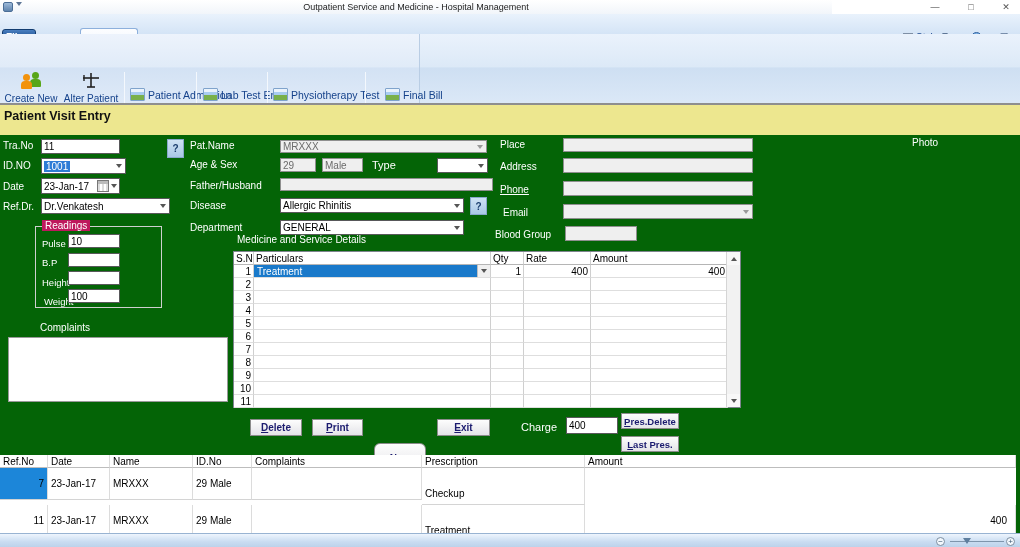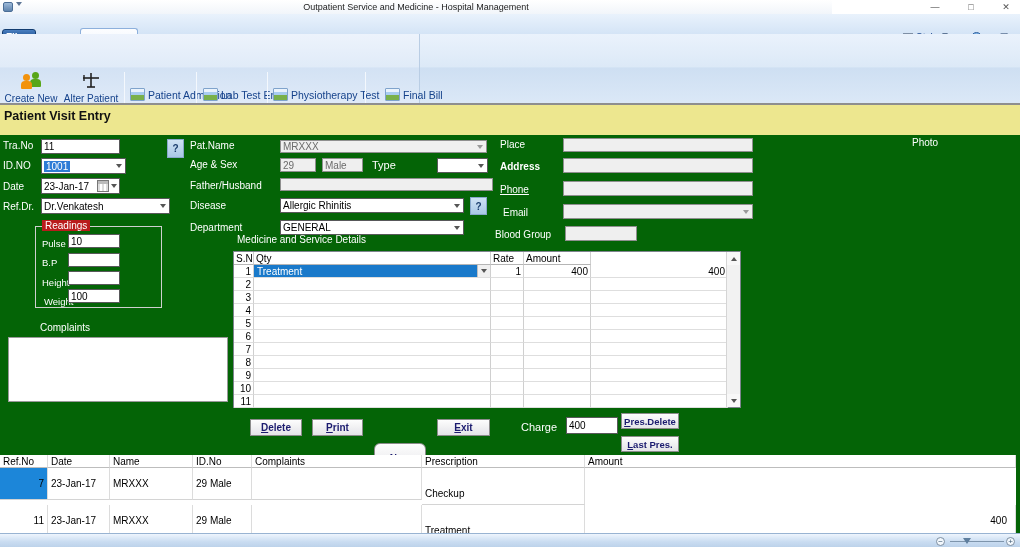--- a/index.html
+++ b/index.html
@@ -55,21 +55,21 @@
   .tri{width:0;height:0;border-left:3.5px solid transparent;border-right:3.5px solid transparent;border-top:4px solid #555;}
   .tri-dis{border-top-color:#9a9a9a;}
   .selval{background:#2e7cd6;color:#fff;padding:0 2px;}
   .helpbtn{width:17px;background:linear-gradient(#cfe2f4,#a9c8e6);border:1px solid #89a8cc;color:#1c3e6e;
            font-size:10px;font-weight:bold;display:flex;align-items:center;justify-content:center;}
   .calicon{width:10px;height:10px;border:1px solid #777;background:
            linear-gradient(#bbb 0 3px,transparent 3px),
            repeating-linear-gradient(90deg,#ddd 0 2px,#fff 2px 4px);}
   
   .rgroup{left:35px;top:226px;width:127px;height:82px;border:1px solid #cfcfcf;}
-  .rlegend{background:#b91c1c;padding:0 3px;color:#fff;font-size:10px;}
+  .rlegend{background:#be185d;padding:0 3px;color:#fff;font-size:10px;}
   
   .mtable{left:233px;top:251px;width:508px;height:157px;background:#fff;border:1px solid #7e848e;}
   .mhead,.mrow{display:grid;grid-template-columns:20px 237px 33px 67px 137px;height:13px;}
   .mc{border-right:1px solid #cfcfcf;border-bottom:1px solid #dedede;font-size:10px;color:#000;
       display:flex;align-items:center;overflow:hidden;white-space:nowrap;padding:0 2px;}
   .mhead .mc{border-bottom:1px solid #b5b5b5;}
   .mc.r{justify-content:flex-end;}
   .mc.nopad{padding:0;}
   .mselect{flex:1;height:100%;background:#1979ca;color:#fff;display:flex;align-items:center;padding-left:3px;font-size:10px;}
   .mdd{width:12px;height:100%;background:#f0f0f0;border-left:1px solid #c0c0c0;display:flex;align-items:center;justify-content:center;}
@@ -269,39 +269,40 @@
 <div class="abs lbl" style="left:190px;top:222px;">Department</div>
 <div class="abs box" style="left:280px;top:220px;width:184px;height:15px;padding-right:2px;">
   <span>GENERAL</span>
   <span class="ddarr">
       <span class="tri"></span>
     </span>
 </div>
 
 <div class="abs lbl" style="left:500px;top:139px;">Place</div>
 <div class="abs box dis" style="left:563px;top:138px;width:190px;height:14px;"></div>
-<div class="abs lbl" style="left:500px;top:161px;font-weight:bold;">Address</div>
+<div class="abs lbl" style="left:500px;top:161px;">Address</div>
 <div class="abs box dis" style="left:563px;top:158px;width:190px;height:15px;"></div>
 <div class="abs lbl" style="left:500px;top:184px;text-decoration:underline;">Phone</div>
 <div class="abs box dis" style="left:563px;top:181px;width:190px;height:15px;"></div>
 <div class="abs lbl" style="left:503px;top:207px;">Email</div>
 <div class="abs box dis" style="left:563px;top:204px;width:190px;height:15px;padding-right:14px;">
   <span></span>
   <span class="ddarr">
       <span class="tri tri-dis"></span>
     </span>
 </div>
 <div class="abs lbl" style="left:495px;top:229px;">Blood Group</div>
 <div class="abs box dis" style="left:565px;top:226px;width:72px;height:15px;"></div>
 <div class="abs lbl" style="left:912px;top:137px;">Photo</div>
 
 <div class="abs lbl" style="left:237px;top:234px;text-align:center;">Medicine and Service Details</div>
 <div class="abs mtable">
   <div class="mhead">
     <div class="mc">S.No</div>
+    <div class="mc">Particulars</div>
     <div class="mc">Qty</div>
     <div class="mc">Rate</div>
     <div class="mc">Amount</div>
   </div>
   <div class="mrow">
     <div class="mc r">1</div>
     <div class="mc nopad">
       <div class="mselect">Treatment</div>
       <div class="mdd">
           <span class="tri"></span>

